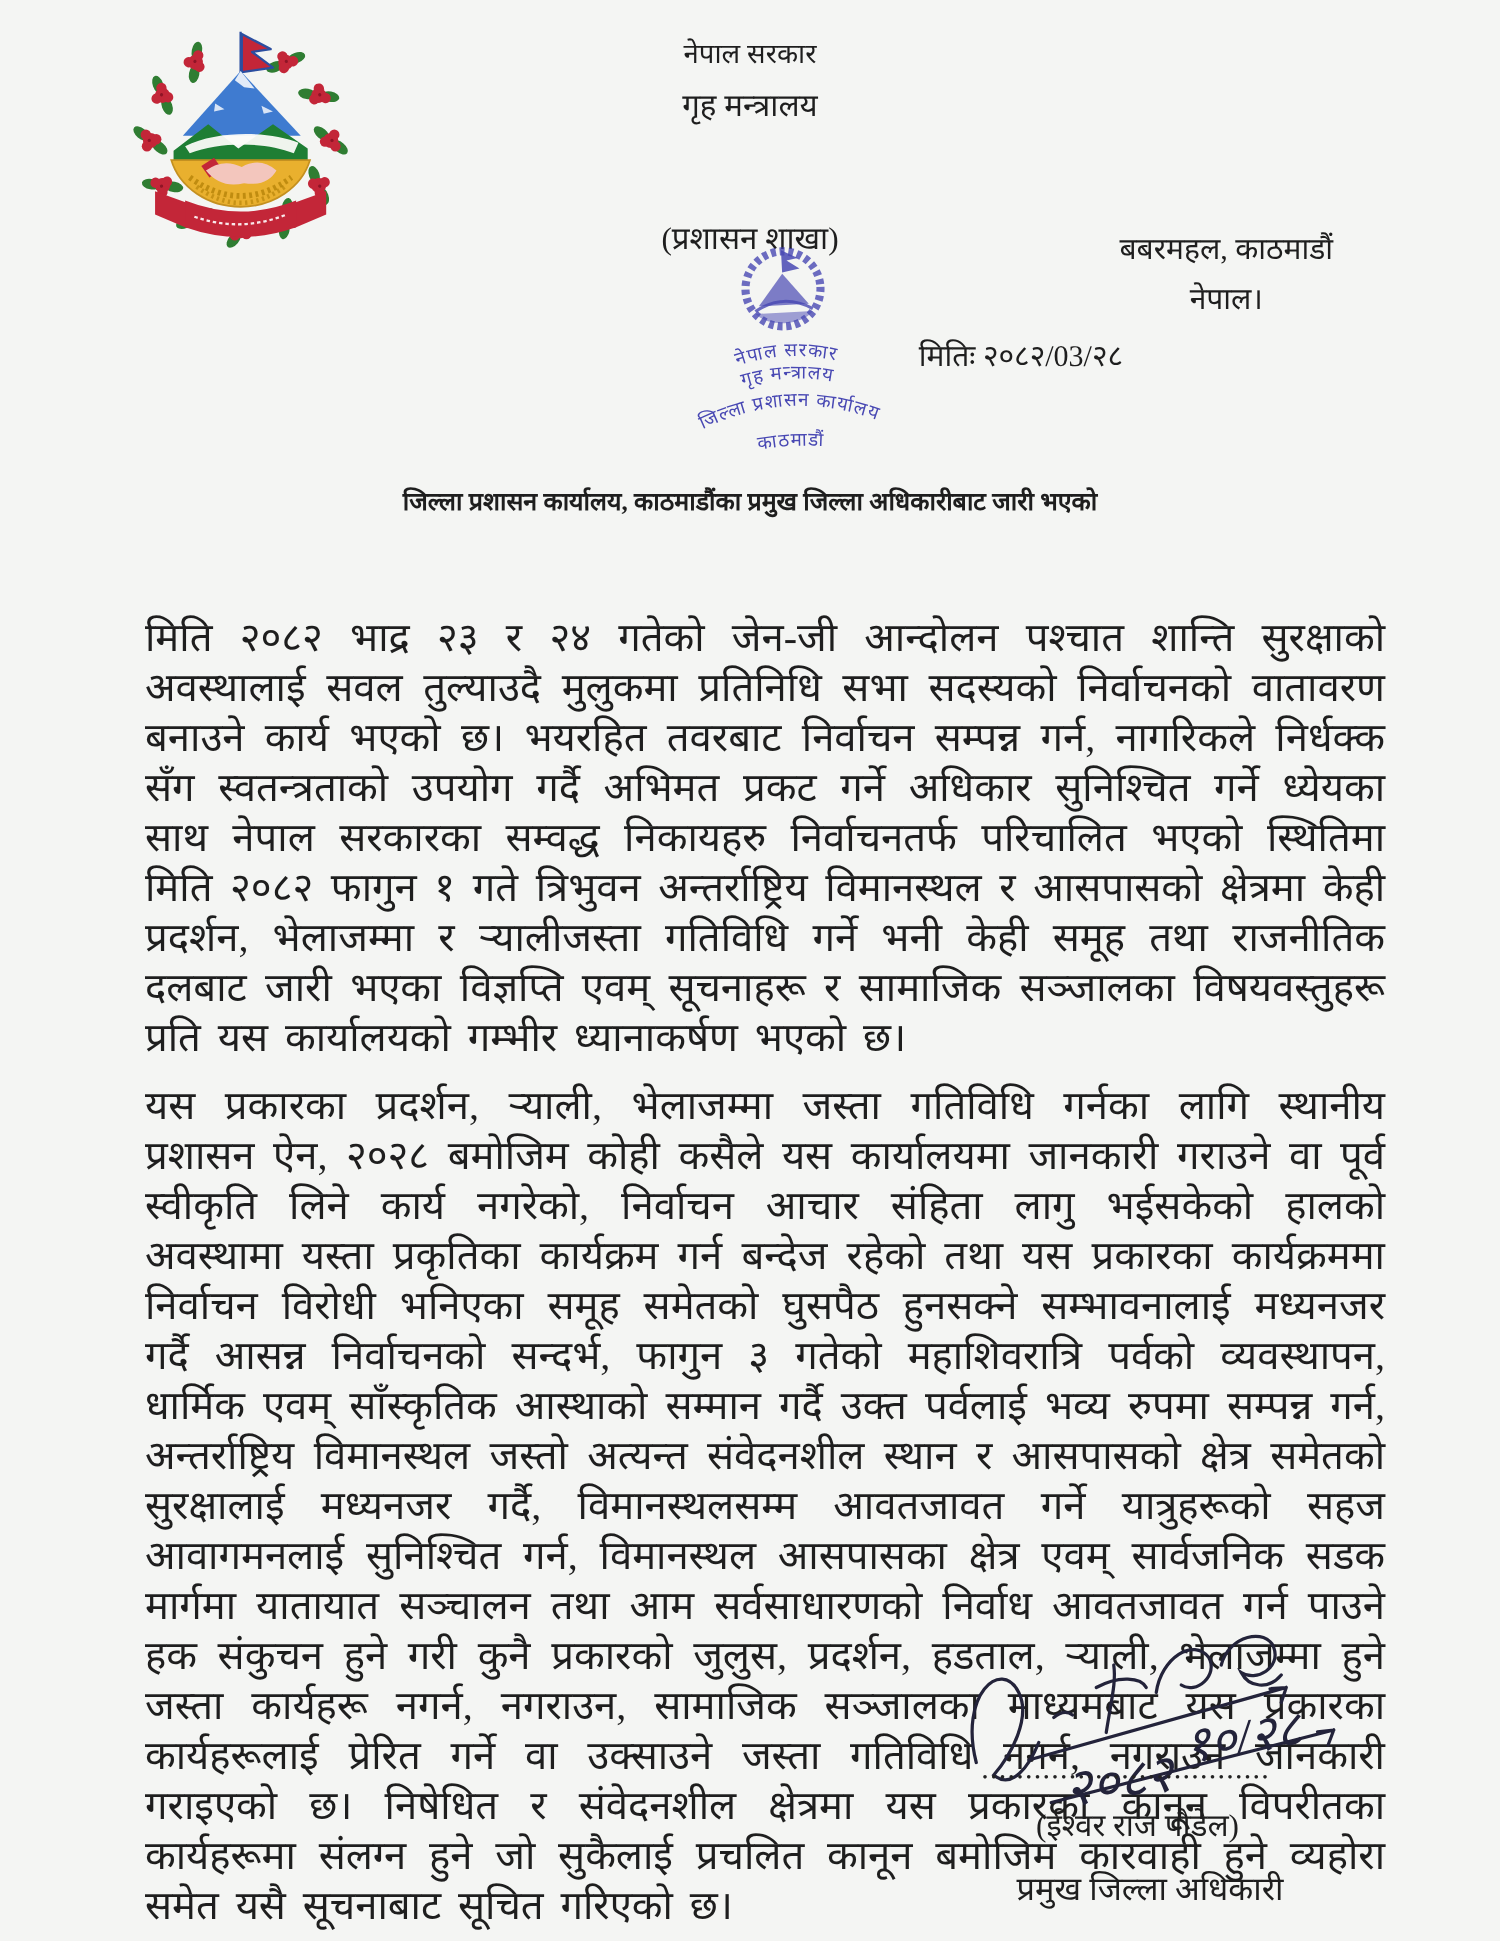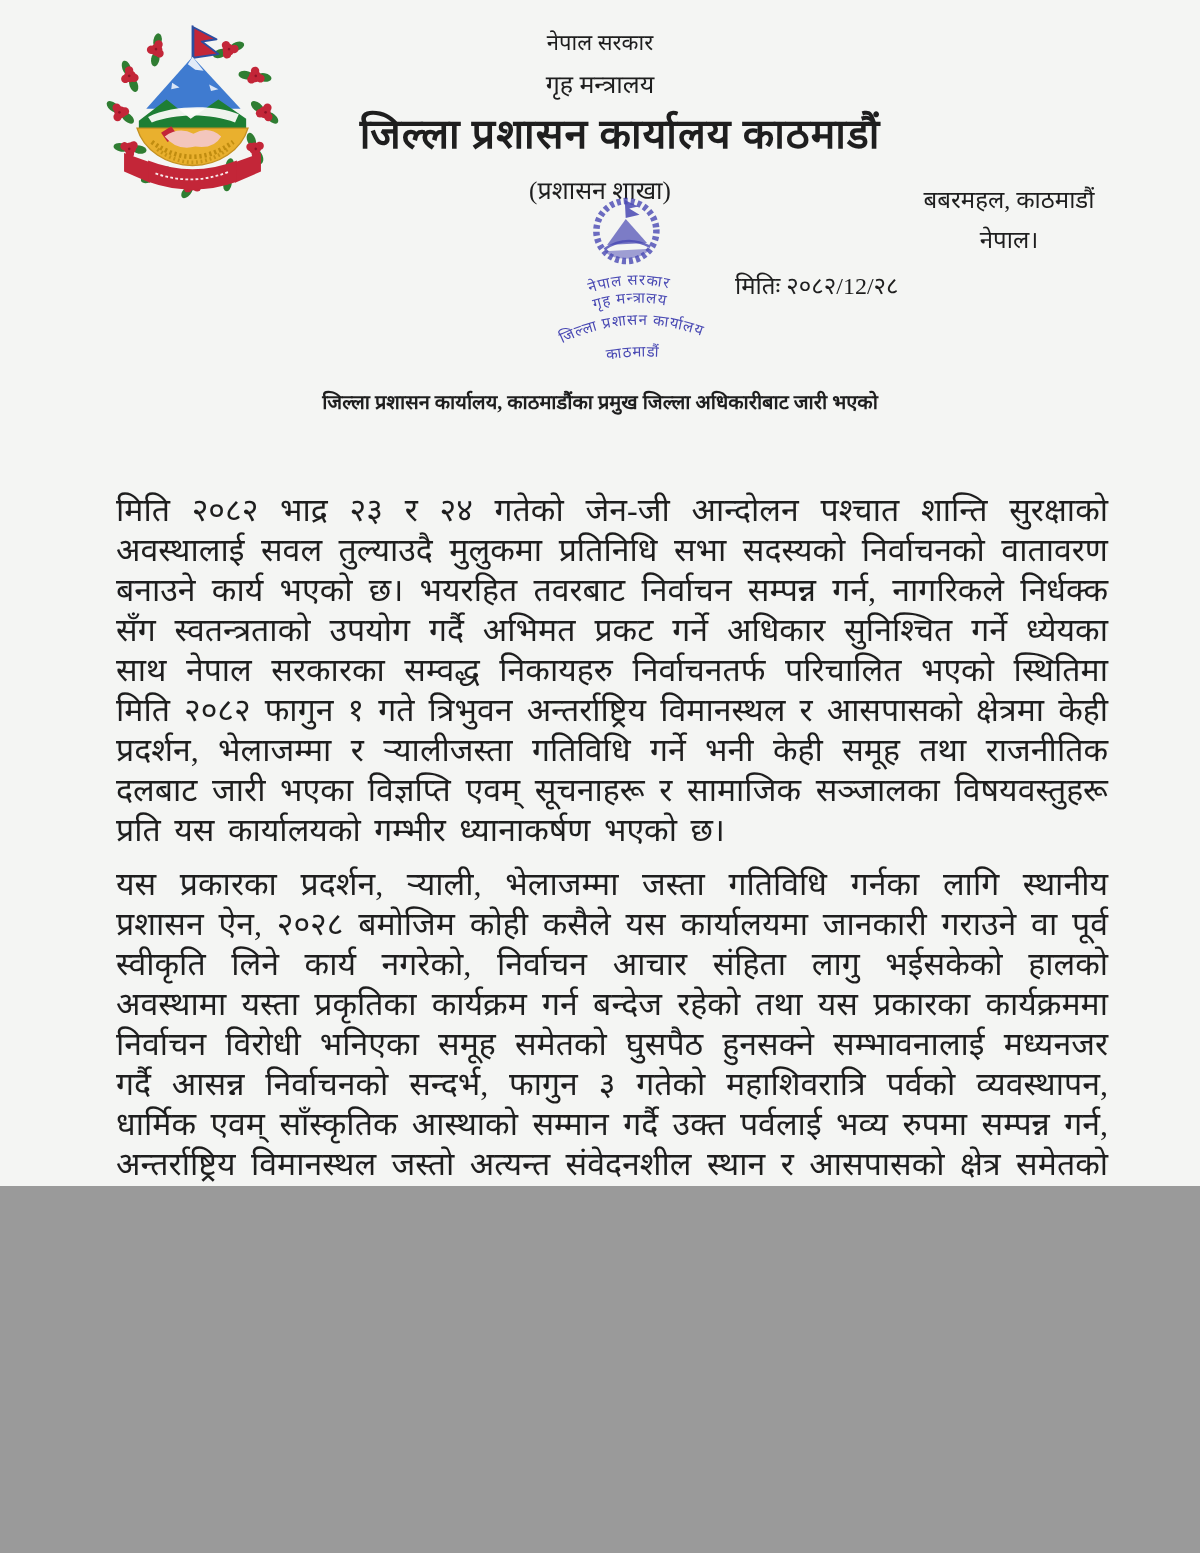--- a/index.html
+++ b/index.html
@@ -1,32 +1,32 @@
 <!DOCTYPE html>
 <html><head>
 <meta charset="utf-8">
 <style>
   html,body{margin:0;padding:0;background:#9a9a9a;}
   .page{
     position:relative;
-    width:1200px;height:1186px;
+    width:1200px;height:1553px;
     margin:0 auto;
     background:#f4f5f3;
     font-family:"Liberation Serif","DejaVu Serif",serif;
     color:#1e1e1e;
     overflow:hidden;
   }
   .abs{position:absolute;}
   
   .hdr-center{left:0;right:0;text-align:center;}
   .gov-line{top:26px;font-size:22px;}
   .ministry-line{top:66px;font-size:25px;}
   .office-line{top:104px;font-size:41px;font-weight:700;letter-spacing:1px;padding-left:40px;}
   .branch-line{top:172px;font-size:25px;padding-left:0;}
-  .addr-block{top:180px;right:76px;width:230px;text-align:center;font-size:24px;line-height:40px;}
+  .addr-block{top:180px;right:104px;width:230px;text-align:center;font-size:24px;line-height:40px;}
   .date-block{top:266px;left:735px;font-size:24px;line-height:40px;}
   .date-block .ns{margin-left:18px;}
   
   .title-block{top:380px;left:0;right:0;text-align:center;font-weight:700;font-size:20px;line-height:44px;}
   
   .body-block{top:490px;left:100px;width:1008px;}
   .body-block p{
     margin:0 0 14px 16px;
     font-size:32px;line-height:40px;
     text-align:justify;
@@ -95,21 +95,20 @@
     <g>
       <path d="M26,146 L54,156 L54,178 L26,166 Z" fill="#c32638"></path>
       <path d="M174,146 L146,156 L146,178 L174,166 Z" fill="#c32638"></path>
       <path d="M52,154 Q100,173 148,154 L148,177 Q100,194 52,177 Z" fill="#c32638"></path>
       <path d="M60,168 Q100,182 140,166" stroke="#ffffff" stroke-width="2" stroke-dasharray="3,2.5" fill="none" opacity="0.9"></path>
     </g>
   </svg>
 
   <div class="abs hdr-center gov-line">नेपाल सरकार</div>
   <div class="abs hdr-center ministry-line">गृह मन्त्रालय</div>
-  <div class="abs hdr-center office-line">जिल्ला प्रशासन कार्यालय काठमाडौं</div>
   <div class="abs hdr-center branch-line">(प्रशासन शाखा)</div>
 
   <svg class="abs stamp-svg" width="214" height="190" viewBox="0 0 214 190" aria-hidden="true">
     <g fill="none" stroke="#3a3aae">
       <circle cx="107" cy="45" r="30" stroke-width="6.5" stroke-dasharray="4,3" opacity="0.8"></circle>
       <path d="M84,62 Q107,48 130,62" stroke-width="2.5" opacity="0.8"></path>
     </g>
     <path d="M107,14 l13,7 -9,1.5 10,7 -14,2.5 z" fill="#3a3aae" opacity="0.85"></path>
     <path d="M87,58 L107,33 L127,58 Z" fill="#3a3aae" opacity="0.7"></path>
     <path d="M84,64 A26,16 0 0 0 130,64 Z" fill="#3a3aae" opacity="0.5"></path>
@@ -133,21 +132,21 @@
         <textPath href="#st-arc4" startOffset="50%" text-anchor="middle">काठमाडौं</textPath>
       </text>
     </g>
   </svg>
 
   <div class="abs addr-block">
     <div>बबरमहल, काठमाडौं</div>
     <div>नेपाल।</div>
   </div>
   <div class="abs date-block">
-    <div>मितिः २०८२/12/२८</div>
+    <div>मितिः २०८२/03/२८</div>
   </div>
 
   <div class="abs title-block">
     <div>जिल्ला प्रशासन कार्यालय, काठमाडौंका प्रमुख जिल्ला अधिकारीबाट जारी भएको</div>
   </div>
 
   <div class="abs body-block">
     <p>मिति २०८२ भाद्र २३ र २४ गतेको जेन-जी आन्दोलन पश्चात शान्ति सुरक्षाको अवस्थालाई सवल तुल्याउदै मुलुकमा प्रतिनिधि सभा सदस्यको निर्वाचनको वातावरण बनाउने कार्य भएको छ। भयरहित तवरबाट निर्वाचन सम्पन्न गर्न, नागरिकले निर्धक्क सँग स्वतन्त्रताको उपयोग गर्दै अभिमत प्रकट गर्ने अधिकार सुनिश्चित गर्ने ध्येयका साथ नेपाल सरकारका सम्वद्ध निकायहरु निर्वाचनतर्फ परिचालित भएको स्थितिमा मिति २०८२ फागुन १ गते त्रिभुवन अन्तर्राष्ट्रिय विमानस्थल र आसपासको क्षेत्रमा केही प्रदर्शन, भेलाजम्मा र ऱ्यालीजस्ता गतिविधि गर्ने भनी केही समूह तथा राजनीतिक दलबाट जारी भएका विज्ञप्ति एवम् सूचनाहरू र सामाजिक सञ्जालका विषयवस्तुहरू प्रति यस कार्यालयको गम्भीर ध्यानाकर्षण भएको छ।</p>
     <p>यस प्रकारका प्रदर्शन, ऱ्याली, भेलाजम्मा जस्ता गतिविधि गर्नका लागि स्थानीय प्रशासन ऐन, २०२८ बमोजिम कोही कसैले यस कार्यालयमा जानकारी गराउने वा पूर्व स्वीकृति लिने कार्य नगरेको, निर्वाचन आचार संहिता लागु भईसकेको हालको अवस्थामा यस्ता प्रकृतिका कार्यक्रम गर्न बन्देज रहेको तथा यस प्रकारका कार्यक्रममा निर्वाचन विरोधी भनिएका समूह समेतको घुसपैठ हुनसक्ने सम्भावनालाई मध्यनजर गर्दै आसन्न निर्वाचनको सन्दर्भ, फागुन ३ गतेको महाशिवरात्रि पर्वको व्यवस्थापन, धार्मिक एवम् साँस्कृतिक आस्थाको सम्मान गर्दै उक्त पर्वलाई भव्य रुपमा सम्पन्न गर्न, अन्तर्राष्ट्रिय विमानस्थल जस्तो अत्यन्त संवेदनशील स्थान र आसपासको क्षेत्र समेतको सुरक्षालाई मध्यनजर गर्दै, विमानस्थलसम्म आवतजावत गर्ने यात्रुहरूको सहज आवागमनलाई सुनिश्चित गर्न, विमानस्थल आसपासका क्षेत्र एवम् सार्वजनिक सडक मार्गमा यातायात सञ्चालन तथा आम सर्वसाधारणको निर्वाध आवतजावत गर्न पाउने हक संकुचन हुने गरी कुनै प्रकारको जुलुस, प्रदर्शन, हडताल, ऱ्याली, भेलाजम्मा हुने जस्ता कार्यहरू नगर्न, नगराउन, सामाजिक सञ्जालका माध्यमबाट यस प्रकारका कार्यहरूलाई प्रेरित गर्ने वा उक्साउने जस्ता गतिविधि नगर्न, नगराउन जानकारी गराइएको छ। निषेधित र संवेदनशील क्षेत्रमा यस प्रकारका कानून विपरीतका कार्यहरूमा संलग्न हुने जो सुकैलाई प्रचलित कानून बमोजिम कारवाही हुने व्यहोरा समेत यसै सूचनाबाट सूचित गरिएको छ।</p>
   </div>

